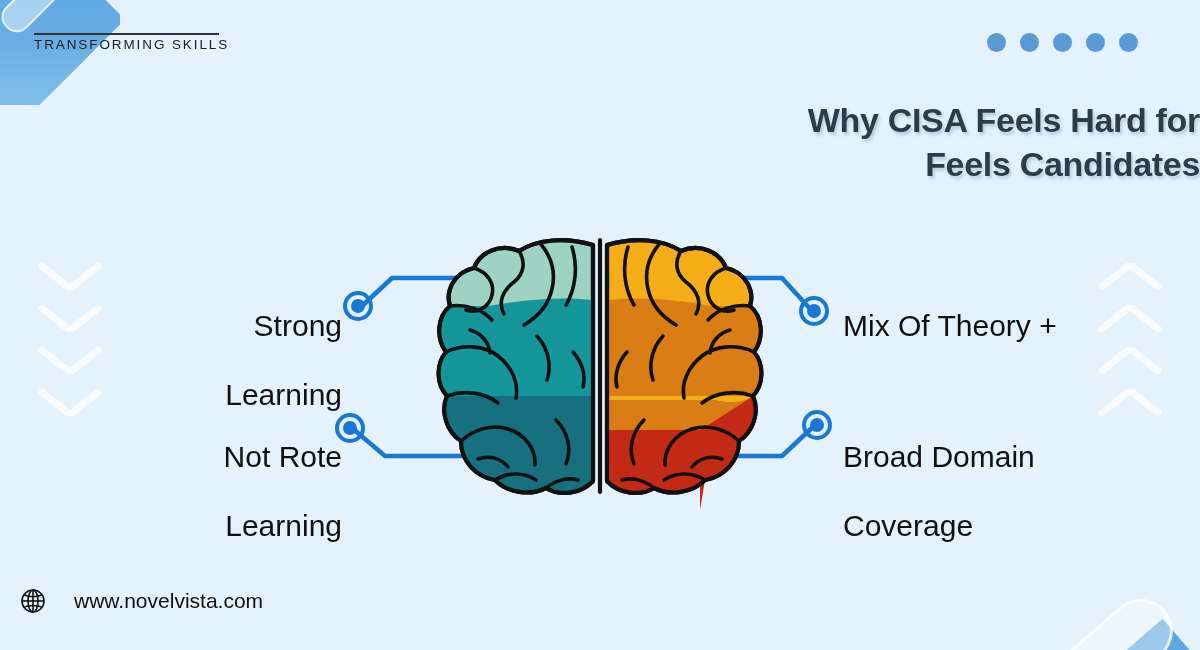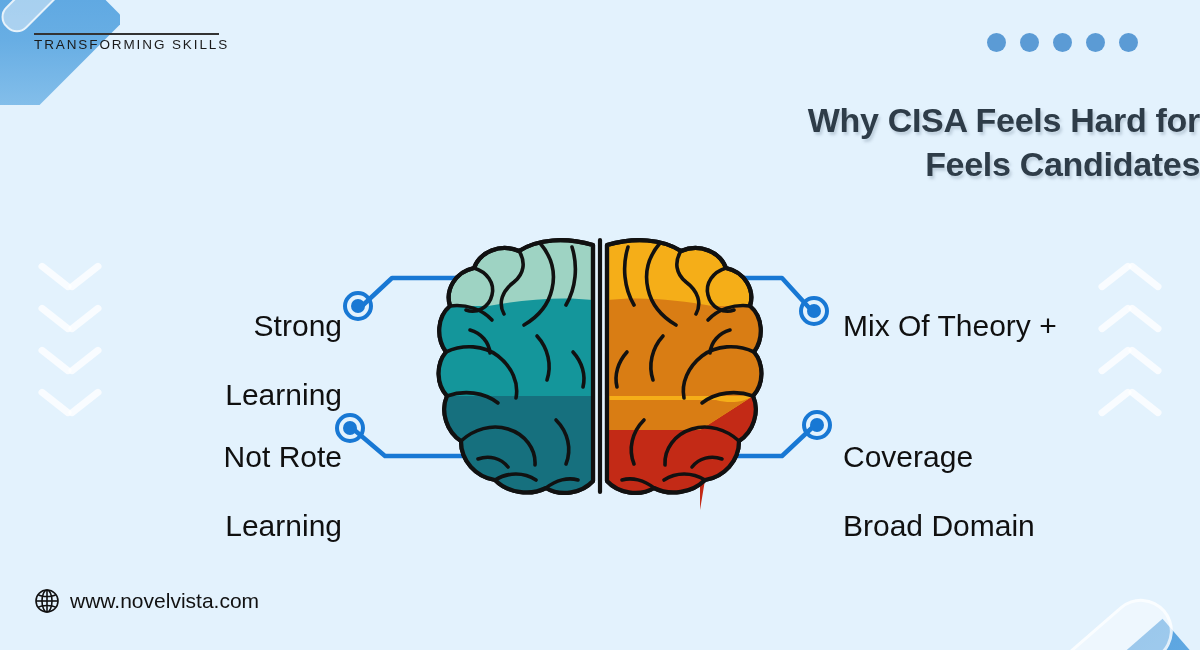--- a/index.html
+++ b/index.html
@@ -144,22 +144,22 @@
   #lbl-strong   { right: 858px; top: 274px; }
   #lbl-notrote  { right: 858px; top: 405px; }
   #lbl-mix      { left: 843px;  top: 274px; width: 250px; }
   #lbl-broad    { left: 843px;  top: 405px; width: 250px; }
 
   
   svg.overlay { position: absolute; inset: 0; width: 1200px; height: 650px; }
 
   
   .footer {
-    position: absolute; left: 34px; bottom: 36px;
-    display: flex; align-items: center; gap: 10px;
+    position: absolute; left: 20px; bottom: 36px;
+    display: flex; align-items: center; gap: 28px;
   }
   .footer .url { font-size: 21px; color: #111; }
 </style>
 </head>
 <body>
 
 <div id="canvas">
 
   <div class="corner-tl">
     <div class="tri"></div>
@@ -356,22 +356,22 @@
     <div>Learning</div>
   </div>
   <div class="label label-left" id="lbl-notrote">
     <div>Not Rote</div>
     <div>Learning</div>
   </div>
   <div class="label label-right" id="lbl-mix">
     <div>Mix Of Theory +</div>
   </div>
   <div class="label label-right" id="lbl-broad">
+    <div>Broad Domain</div>
     <div>Coverage</div>
-    <div>Broad Domain</div>
   </div>
 
   <div class="footer">
     <svg width="26" height="26" viewBox="0 0 26 26">
       <circle cx="13" cy="13" r="11" fill="none" stroke="#111" stroke-width="1.6"></circle>
       <ellipse cx="13" cy="13" rx="5" ry="11" fill="none" stroke="#111" stroke-width="1.6"></ellipse>
       <line x1="2" y1="13" x2="24" y2="13" stroke="#111" stroke-width="1.6"></line>
       <path d="M4.2 6.7 C 8 9.2, 18 9.2, 21.8 6.7" fill="none" stroke="#111" stroke-width="1.5"></path>
       <path d="M4.2 19.3 C 8 16.8, 18 16.8, 21.8 19.3" fill="none" stroke="#111" stroke-width="1.5"></path>
       <line x1="13" y1="2" x2="13" y2="24" stroke="#111" stroke-width="1.6"></line>

